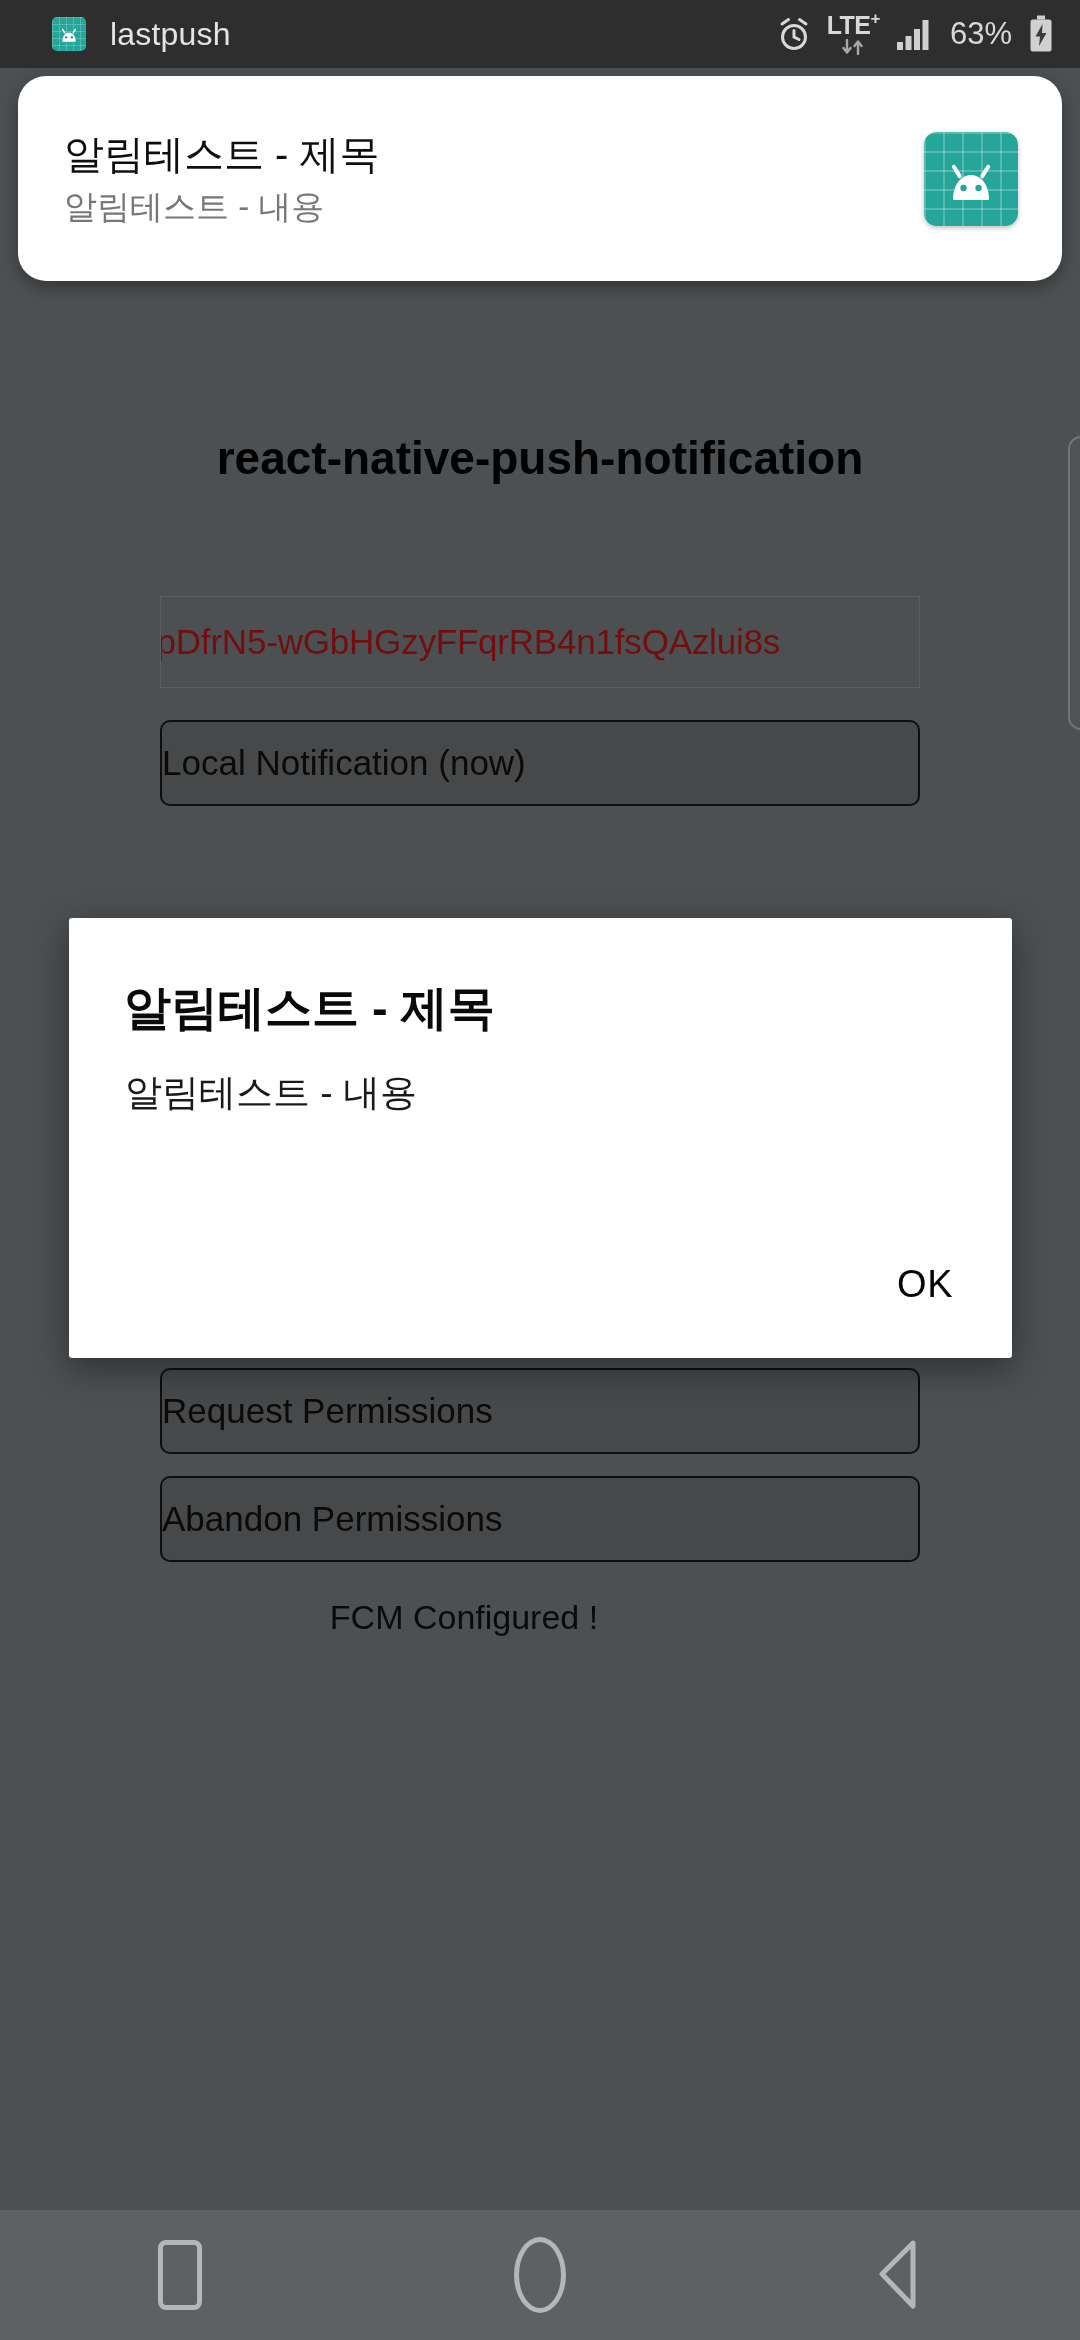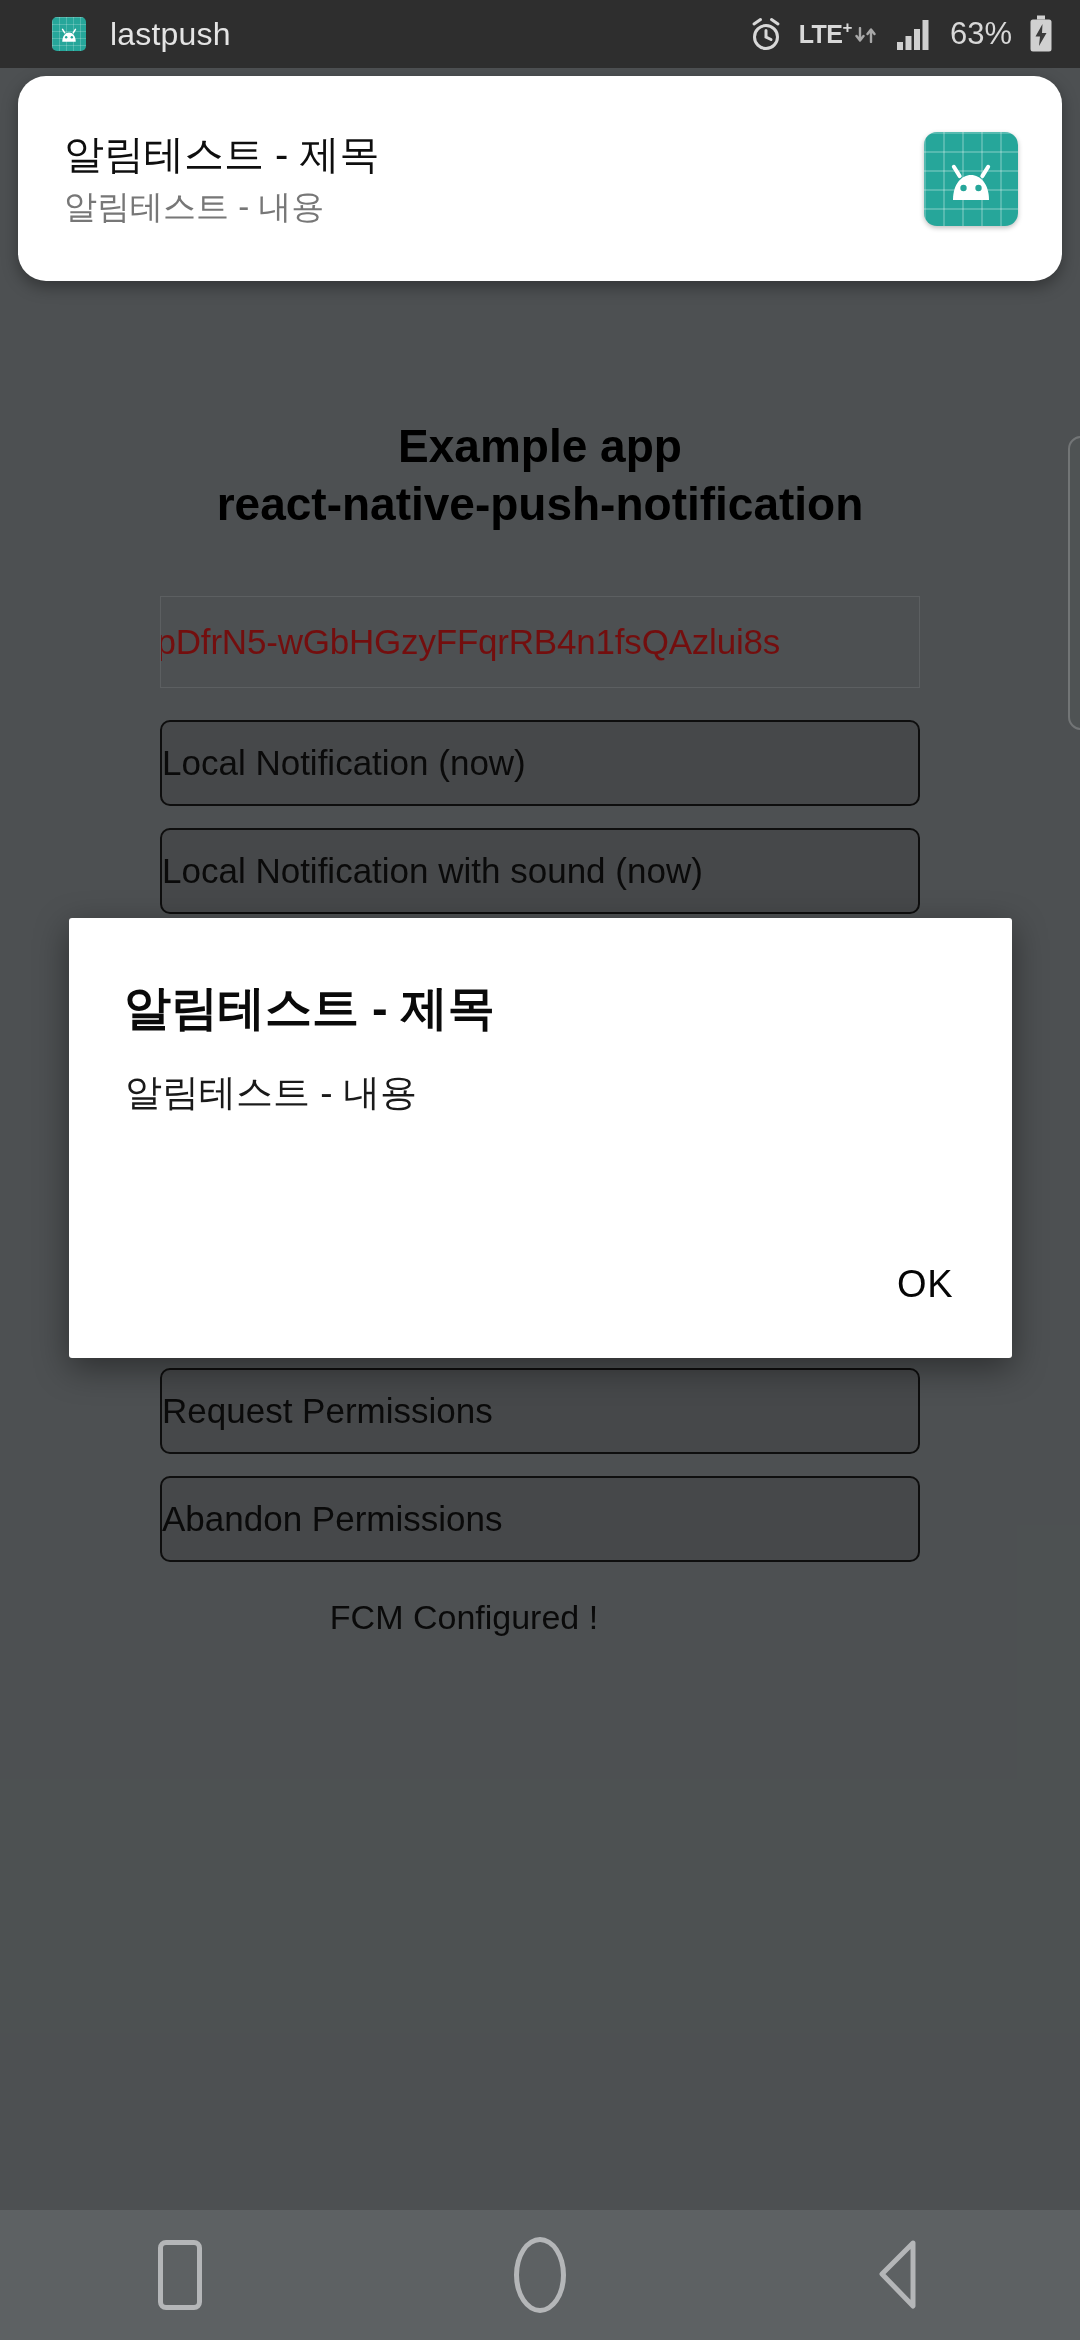--- a/index.html
+++ b/index.html
@@ -280,33 +280,29 @@
   }
 </style>
 </head>
 <body>
 
 <div id="screen">
 
   <div id="app-content">
 
     <div id="app-heading">
-      <span>Example app</span>
       <span class="ln2">react-native-push-notification</span>
     </div>
 
     <div id="token-field">
       <span class="token-text">!pDfrN5-wGbHGzyFFqrRB4n1fsQAzlui8s</span>
     </div>
 
     <div class="rn-button" id="btn-local">
       <span>Local Notification (now)</span>
-    </div>
-    <div class="rn-button" id="btn-local-sound">
-      <span>Local Notification with sound (now)</span>
     </div>
     <div class="rn-button" id="btn-sched">
       <span>Schedule Notification in 30s</span>
     </div>
     <div class="rn-button" id="btn-cancel-local">
       <span>Cancel local notification</span>
     </div>
     <div class="rn-button" id="btn-cancel-all">
       <span>Cancel all notifications</span>
     </div>
@@ -366,21 +362,21 @@
     </div>
 
     <div class="sb-right">
       <svg width="34" height="36" viewBox="0 0 34 36">
         <circle cx="17" cy="21" r="11.5" fill="none" stroke="#d8d8d8" stroke-width="3"></circle>
         <path d="M17 14.5 L17 21 L22 23.5" fill="none" stroke="#d8d8d8" stroke-width="3" stroke-linecap="round"></path>
         <path d="M5 8 L11.5 3.5" stroke="#d8d8d8" stroke-width="3" stroke-linecap="round"></path>
         <path d="M29 8 L22.5 3.5" stroke="#d8d8d8" stroke-width="3" stroke-linecap="round"></path>
       </svg>
 
-      <div style="display:flex;flex-direction:row;align-items:center;line-height:1;">
+      <div style="display:flex;flex-direction:column;align-items:center;line-height:1;">
         <div style="display:flex;align-items:flex-start;color:#d8d8d8;font-size:25px;font-weight:bold;letter-spacing:-.5px;">
           <span>LTE</span>
             <span style="font-size:17px;position:relative;top:-3px;">+</span>
         </div>
         <svg width="28" height="16" viewBox="0 0 28 16" style="margin-top:1px;">
           <path d="M8 1 L8 13 M4.5 9 L8 13.5 L11.5 9" fill="none" stroke="#a8a8a8" stroke-width="2.4" stroke-linecap="round" stroke-linejoin="round"></path>
           <path d="M19 15 L19 3 M15.5 7 L19 2.5 L22.5 7" fill="none" stroke="#a8a8a8" stroke-width="2.4" stroke-linecap="round" stroke-linejoin="round"></path>
         </svg>
       </div>
 

